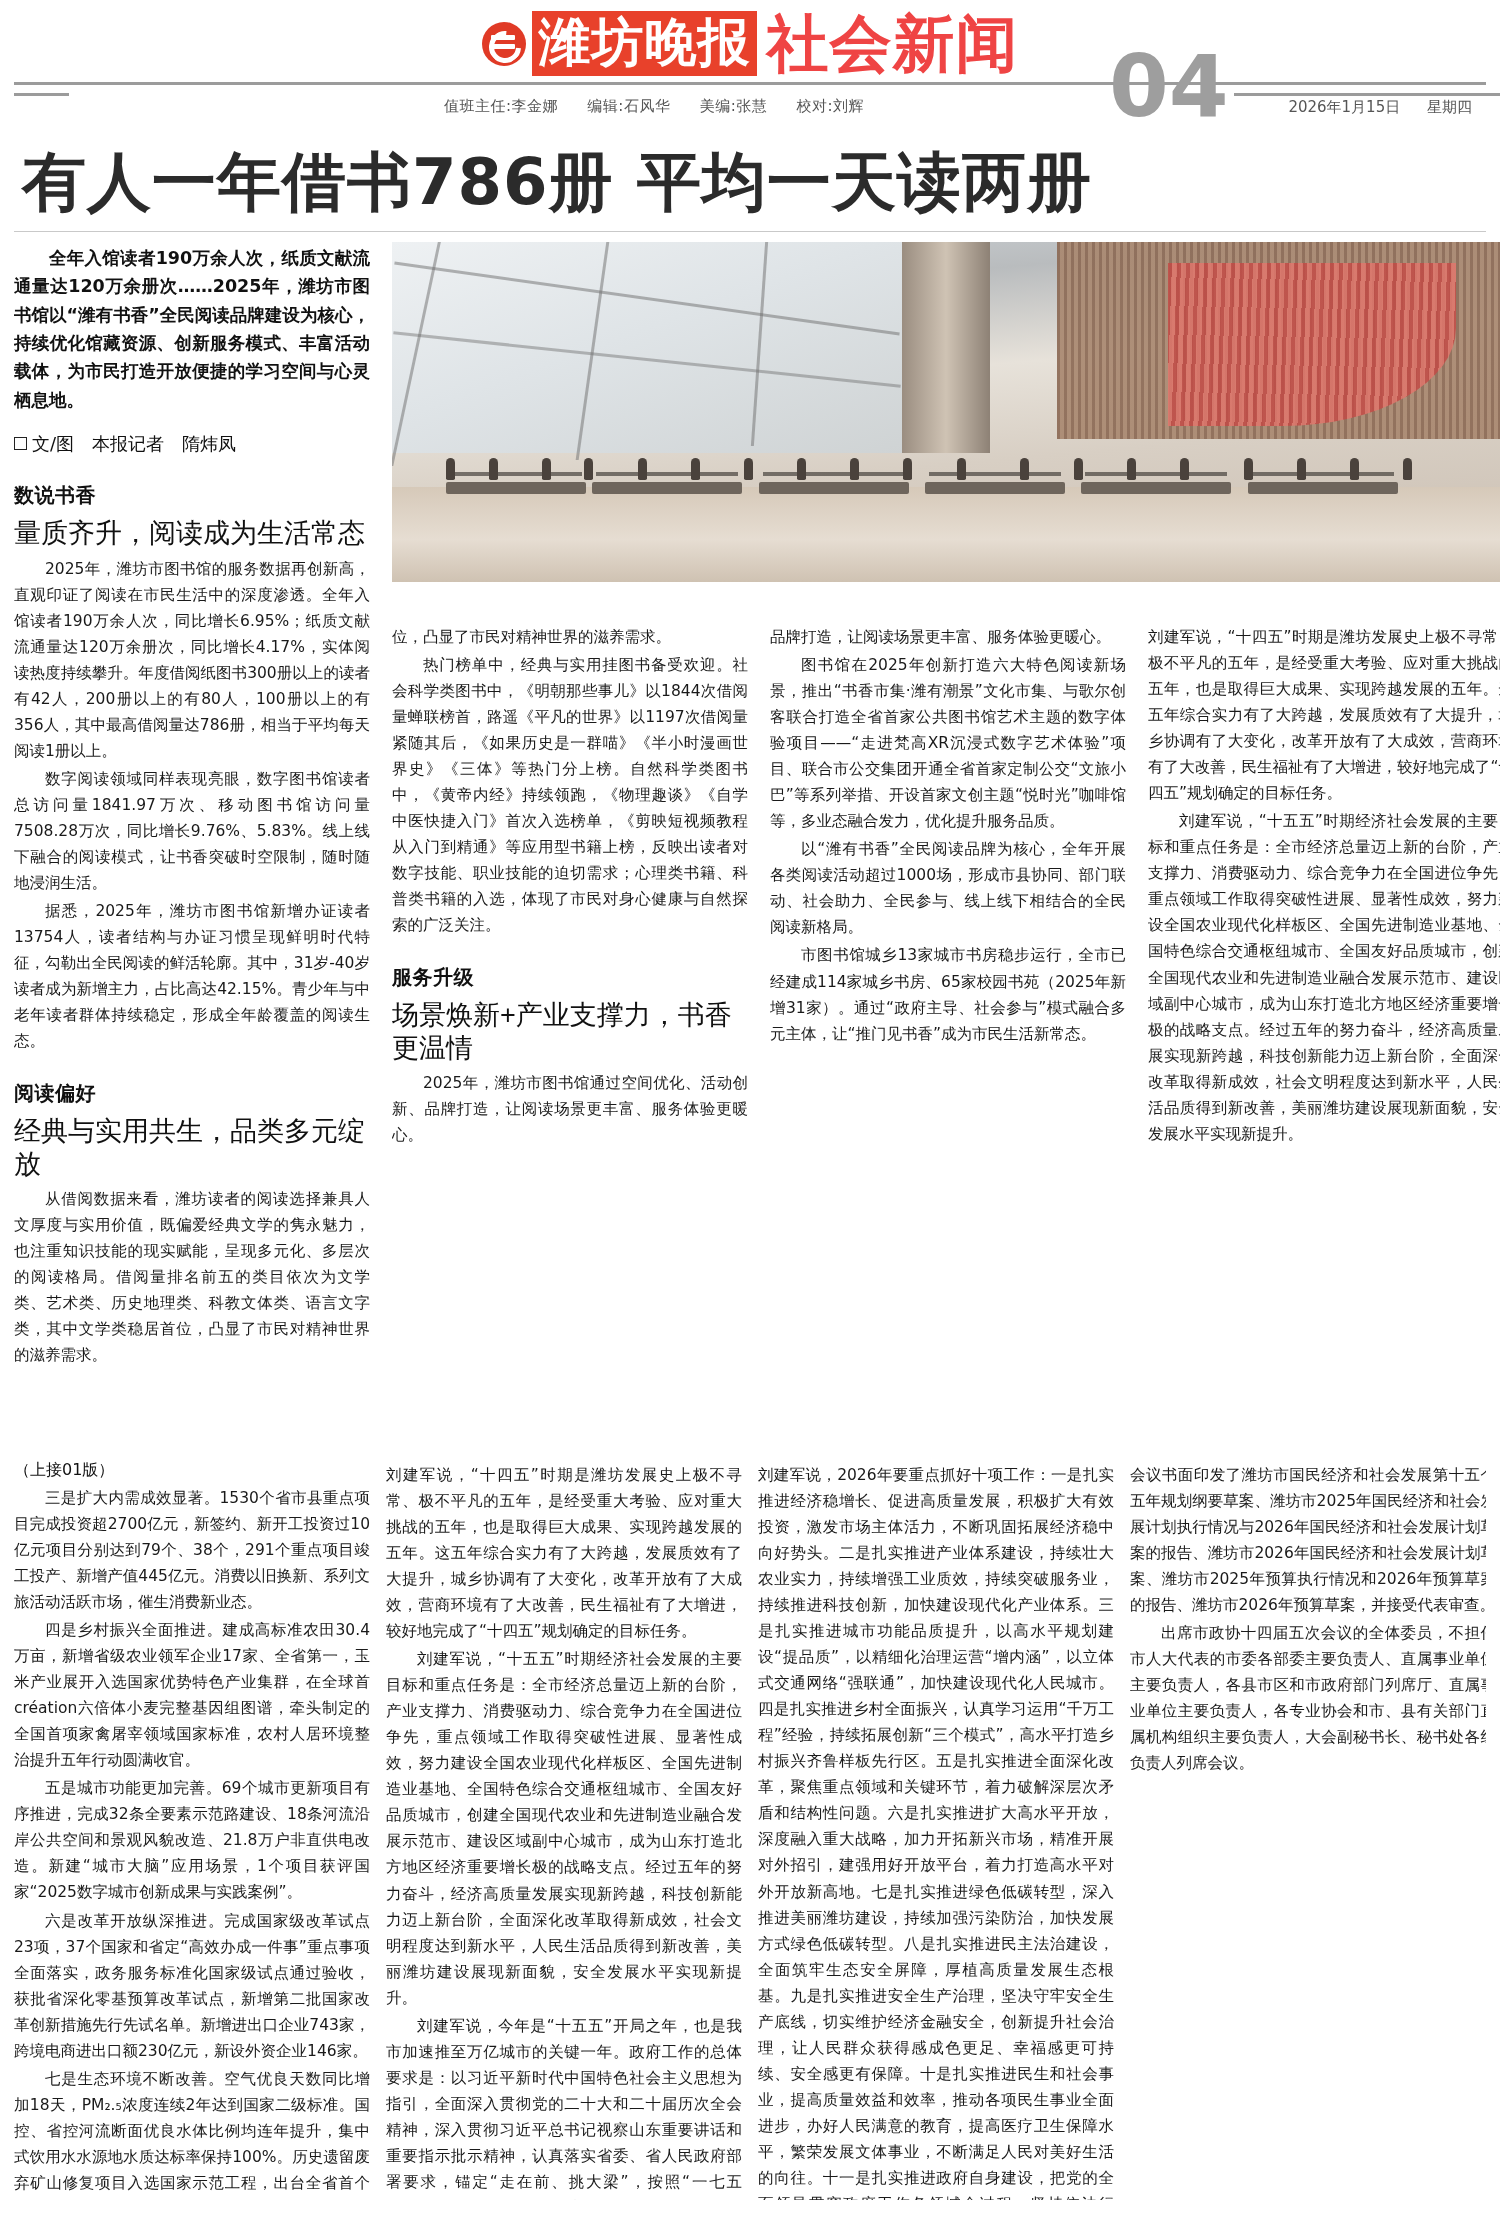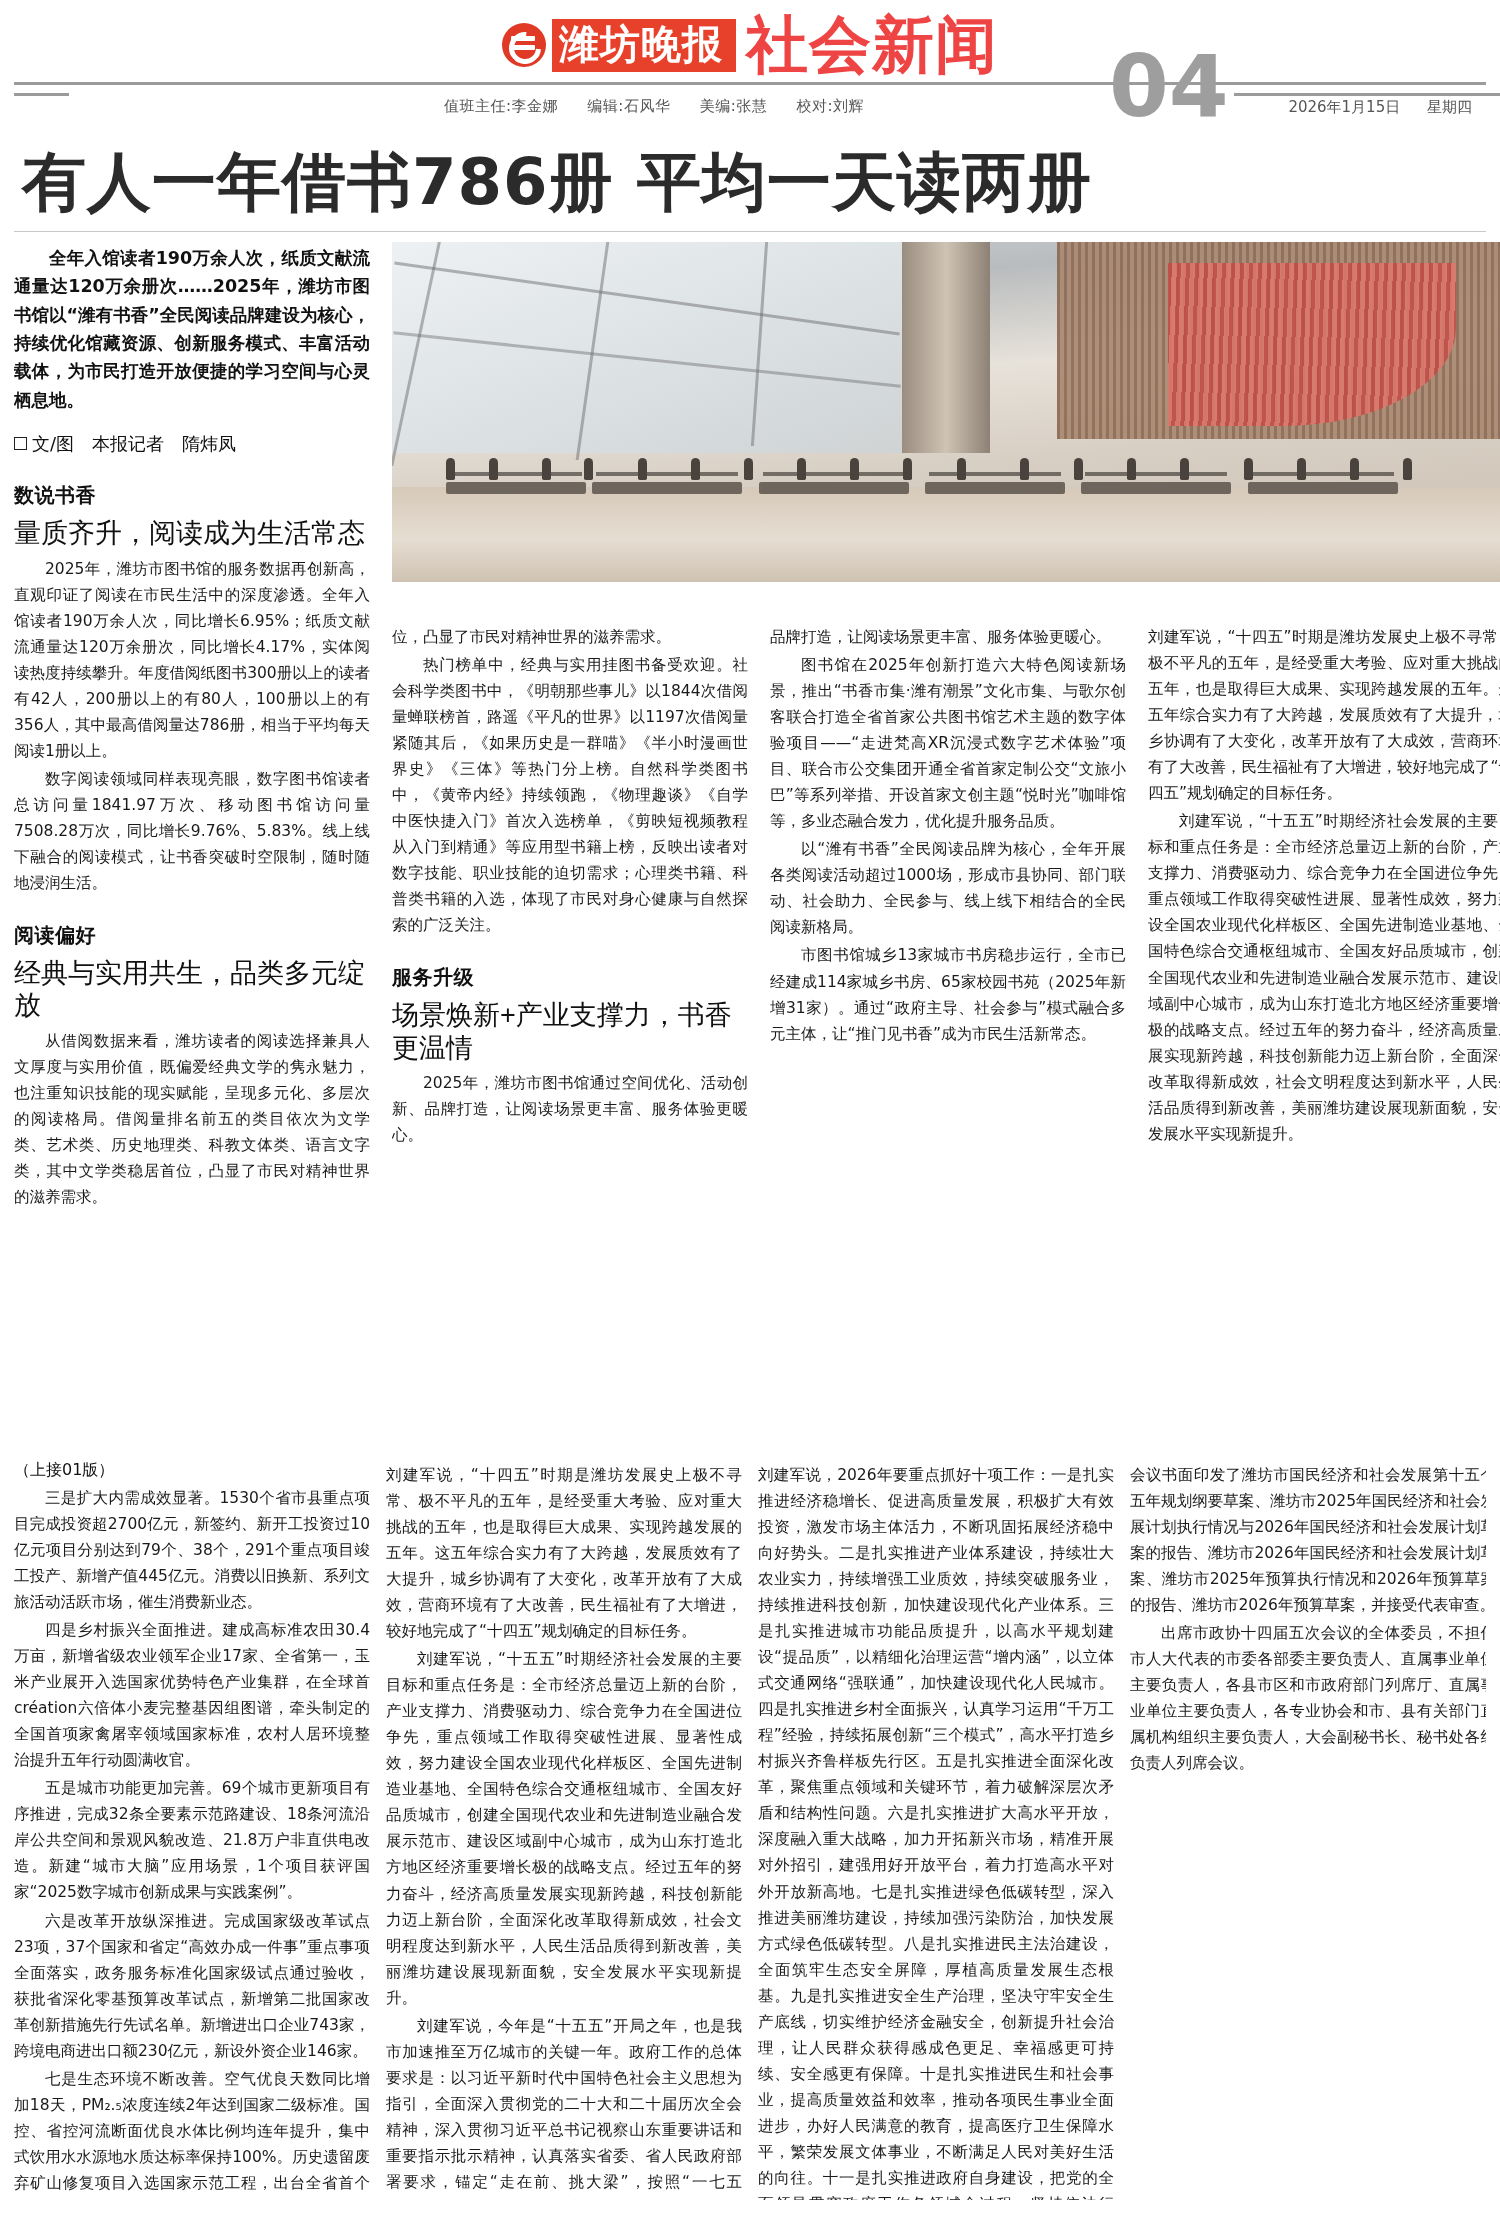--- a/index.html
+++ b/index.html
@@ -31,22 +31,22 @@
   }
   .logo-mark::after {
     content:""; position:absolute; left: 7px; top: 9px;
     width: 22px; height: 22px; border: 5px solid #fff;
     border-right-color: transparent; border-radius: 50%;
     transform: rotate(-40deg);
   }
   .mast-badge {
     background: #e8412b; color: #fff;
     font-family: "DejaVu Sans", sans-serif;
-    font-weight: 700; font-size: 40px; line-height: 1;
-    padding: 5px 13px 8px 7px; letter-spacing: 1px;
+    font-weight: 700; font-size: 52px; line-height: 1;
+    padding: 5px 6px 8px 7px; letter-spacing: 1px;
   }
   .mast-title {
     color: #ef4444; font-family: "DejaVu Sans", sans-serif;
     font-weight: 700; font-size: 62px; line-height: 1;
     letter-spacing: 1px; margin-left: 6px;
   }
   .mast-rule { height: 3px; background: #9b9b9b; width: 100%; margin-top: 4px; }
 
   
   .credbar {
@@ -281,20 +281,21 @@
     <div class="col">
       <div class="lead">全年入馆读者190万余人次，纸质文献流通量达120万余册次……2025年，潍坊市图书馆以“潍有书香”全民阅读品牌建设为核心，持续优化馆藏资源、创新服务模式、丰富活动载体，为市民打造开放便捷的学习空间与心灵栖息地。</div>
       <div class="reporter">
         <span class="box"></span><span>文/图</span><span class="sp"></span><span>本报记者</span><span class="sp"></span><span>隋炜凤</span>
       </div>
 
       <div class="sec-label">数说书香</div>
       <div class="sec-title">量质齐升，阅读成为生活常态</div>
       <p class="body">2025年，潍坊市图书馆的服务数据再创新高，直观印证了阅读在市民生活中的深度渗透。全年入馆读者190万余人次，同比增长6.95%；纸质文献流通量达120万余册次，同比增长4.17%，实体阅读热度持续攀升。年度借阅纸图书300册以上的读者有42人，200册以上的有80人，100册以上的有356人，其中最高借阅量达786册，相当于平均每天阅读1册以上。</p>
       <p class="body">数字阅读领域同样表现亮眼，数字图书馆读者总访问量1841.97万次、移动图书馆访问量7508.28万次，同比增长9.76%、5.83%。线上线下融合的阅读模式，让书香突破时空限制，随时随地浸润生活。</p>
+      <p class="body">据悉，2025年，潍坊市图书馆新增办证读者13754人，读者结构与办证习惯呈现鲜明时代特征，勾勒出全民阅读的鲜活轮廓。其中，31岁-40岁读者成为新增主力，占比高达42.15%。青少年与中老年读者群体持续稳定，形成全年龄覆盖的阅读生态。</p>
 
       <div class="sec-label">阅读偏好</div>
       <div class="sec-title">经典与实用共生，品类多元绽放</div>
       <p class="body">从借阅数据来看，潍坊读者的阅读选择兼具人文厚度与实用价值，既偏爱经典文学的隽永魅力，也注重知识技能的现实赋能，呈现多元化、多层次的阅读格局。借阅量排名前五的类目依次为文学类、艺术类、历史地理类、科教文体类、语言文字类，其中文学类稳居首位，凸显了市民对精神世界的滋养需求。</p>
     </div>
 
     <div class="col">
       <div style="height:378px;"></div>
       <p class="body cont">位，凸显了市民对精神世界的滋养需求。</p>
       <p class="body">热门榜单中，经典与实用挂图书备受欢迎。社会科学类图书中，《明朝那些事儿》以1844次借阅量蝉联榜首，路遥《平凡的世界》以1197次借阅量紧随其后，《如果历史是一群喵》《半小时漫画世界史》《三体》等热门分上榜。自然科学类图书中，《黄帝内经》持续领跑，《物理趣谈》《自学中医快捷入门》首次入选榜单，《剪映短视频教程从入门到精通》等应用型书籍上榜，反映出读者对数字技能、职业技能的迫切需求；心理类书籍、科普类书籍的入选，体现了市民对身心健康与自然探索的广泛关注。</p>

